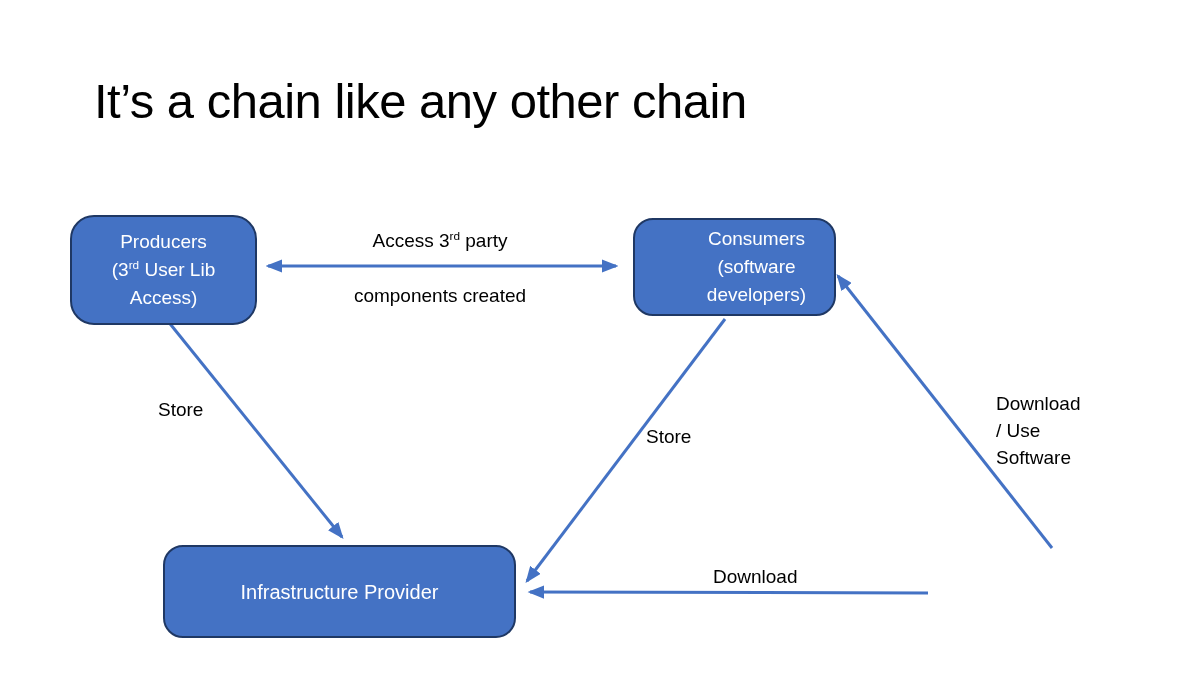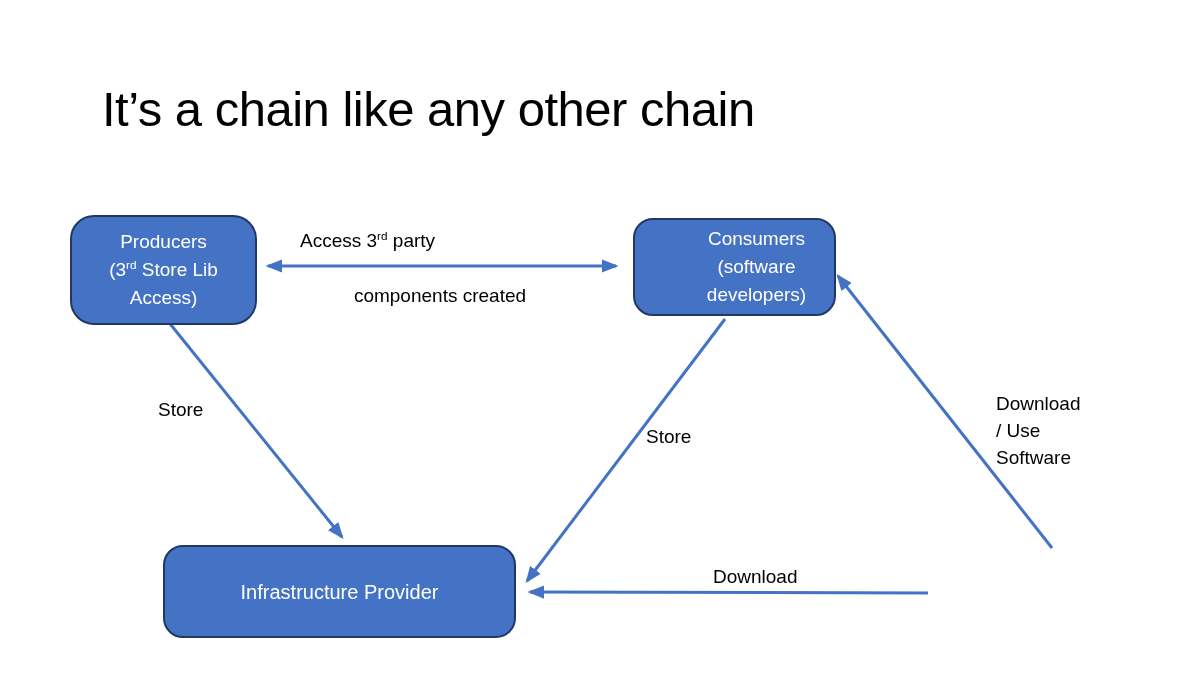--- a/index.html
+++ b/index.html
@@ -15,21 +15,21 @@
     position:relative;
     width:1200px;height:675px;
     background:#ffffff;
     overflow:hidden;
     font-family:"Liberation Sans","DejaVu Sans",sans-serif;
     margin:0 auto;
   }
   .title{
     position:absolute;
     left:90px;top:70px;
-    margin:12px;
+    margin:4px;
     font-size:49px;
     line-height:54px;
     font-weight:400;
     letter-spacing:-0.5px;
     color:var(--title-text);
   }
   .arrows{
     position:absolute;left:0;top:0;width:1200px;height:675px;
   }
   .arrow-line{
@@ -57,21 +57,21 @@
   .node-infrastructure{left:163px;top:545px;width:353px;height:93px;font-size:20px;}
   .node-enduser{left:930px;top:550px;width:253px;height:86px;line-height:27px;}
   sup{font-size:0.62em;line-height:0;vertical-align:super;}
   .edge-label{
     position:absolute;
     color:var(--label-text);
     font-size:19px;
     line-height:24px;
     white-space:nowrap;
   }
-  .lbl-access-top{left:300px;top:229px;width:280px;}
+  .lbl-access-top{left:300px;top:229px;width:280px;text-align:center;}
   .lbl-access-bottom{left:300px;top:284px;width:280px;text-align:center;}
   .lbl-store-left{left:158px;top:398px;}
   .lbl-store-mid{left:646px;top:425px;}
   .lbl-download-use{left:996px;top:390px;line-height:27px;white-space:normal;width:130px;}
   .lbl-download{left:713px;top:565px;}
 </style>
 </head>
 <body>
 
 <div class="slide">
@@ -86,21 +86,21 @@
     </defs>
     <line class="arrow-line" x1="268" y1="266" x2="616" y2="266" marker-start="url(#ah)" marker-end="url(#ah)"></line>
     <line class="arrow-line" x1="167" y1="320" x2="342" y2="537" marker-end="url(#ah)"></line>
     <line class="arrow-line" x1="725" y1="319" x2="527" y2="581" marker-end="url(#ah)"></line>
     <line class="arrow-line" x1="1052" y1="548" x2="838" y2="276" marker-end="url(#ah)"></line>
     <line class="arrow-line" x1="928" y1="593" x2="530" y2="592" marker-end="url(#ah)"></line>
   </svg>
 
   <div class="node node-producers">
     <div class="node-line">Producers</div>
-    <div class="node-line"><span>(3</span><sup>rd</sup><span> Store Lib</span></div>
+    <div class="node-line"><span>(3</span><sup>rd</sup><span> User Lib</span></div>
     <div class="node-line">Access)</div>
   </div>
 
   <div class="node node-consumers">
     <div class="node-line">Consumers</div>
     <div class="node-line">(software</div>
     <div class="node-line">developers)</div>
   </div>
 
   <div class="node node-infrastructure">

